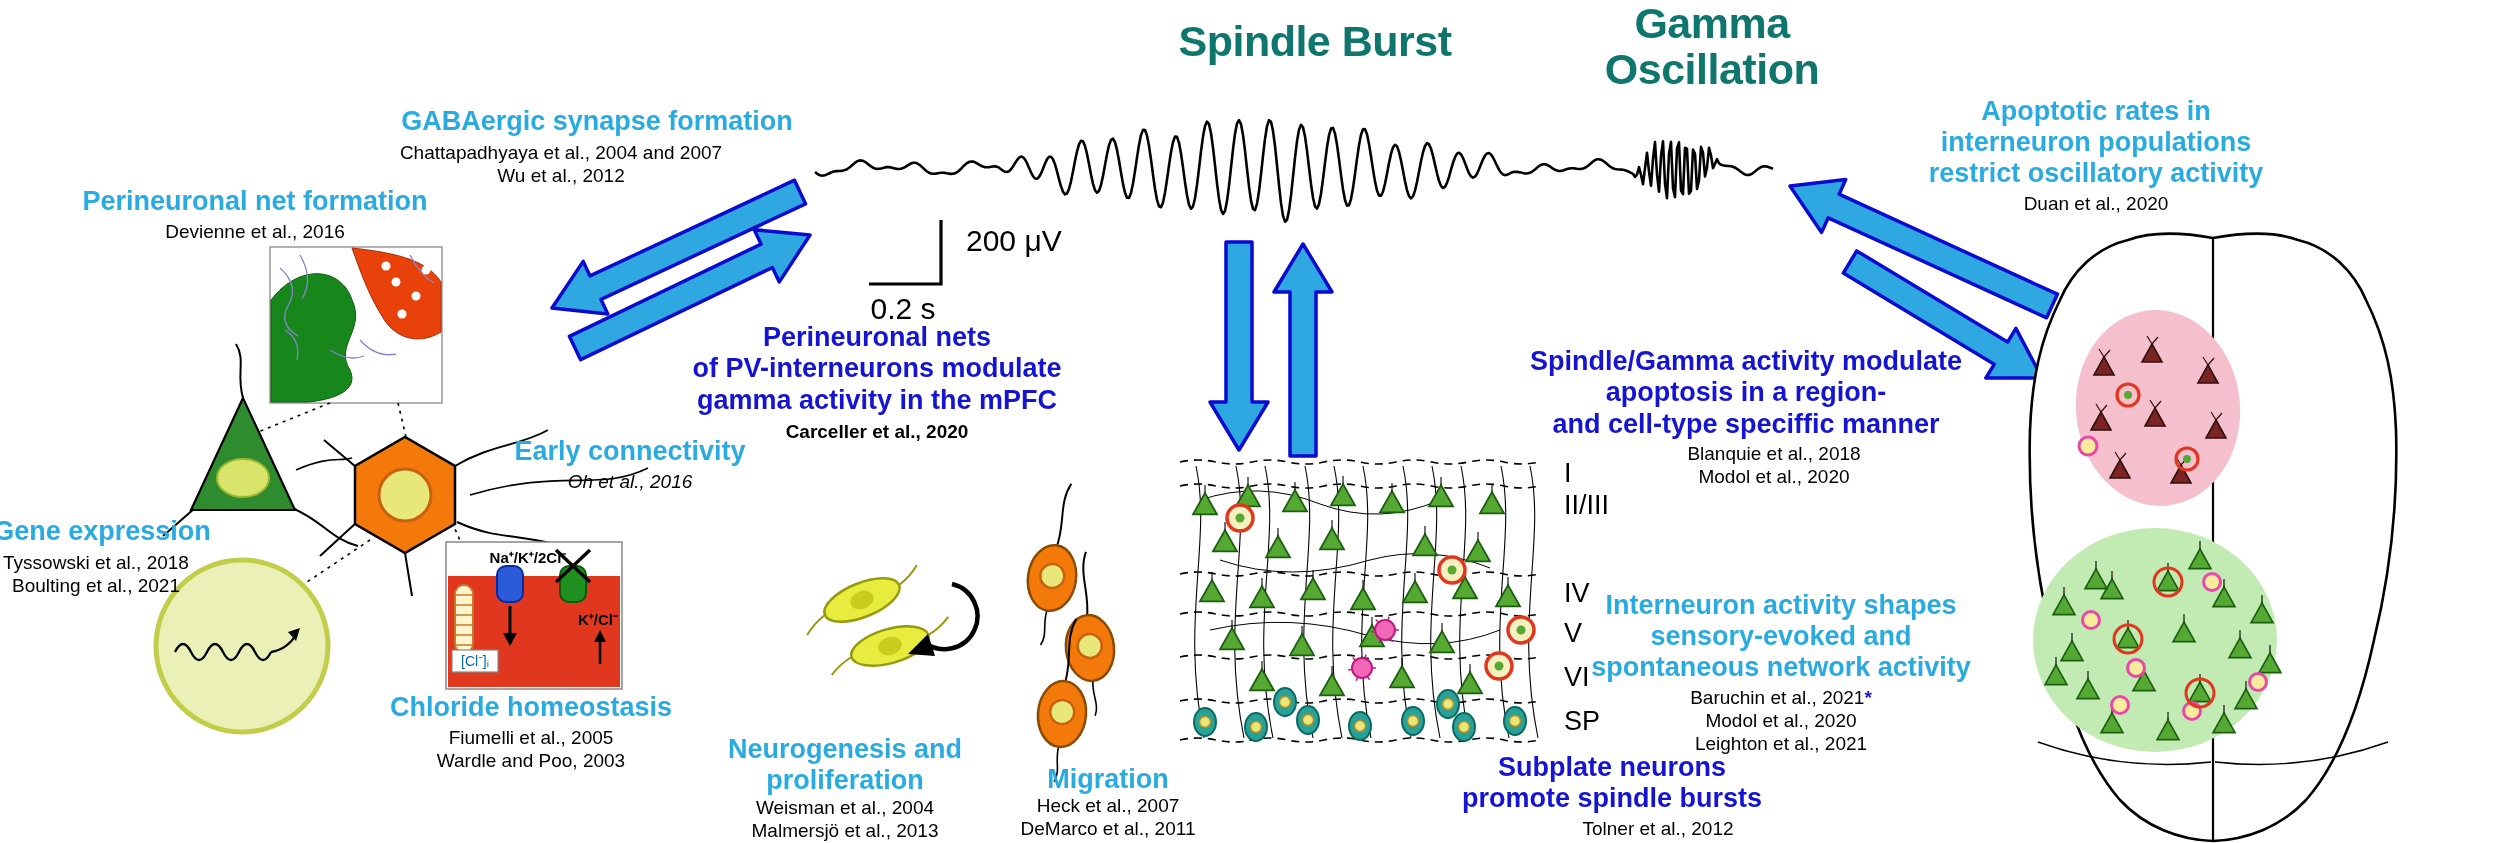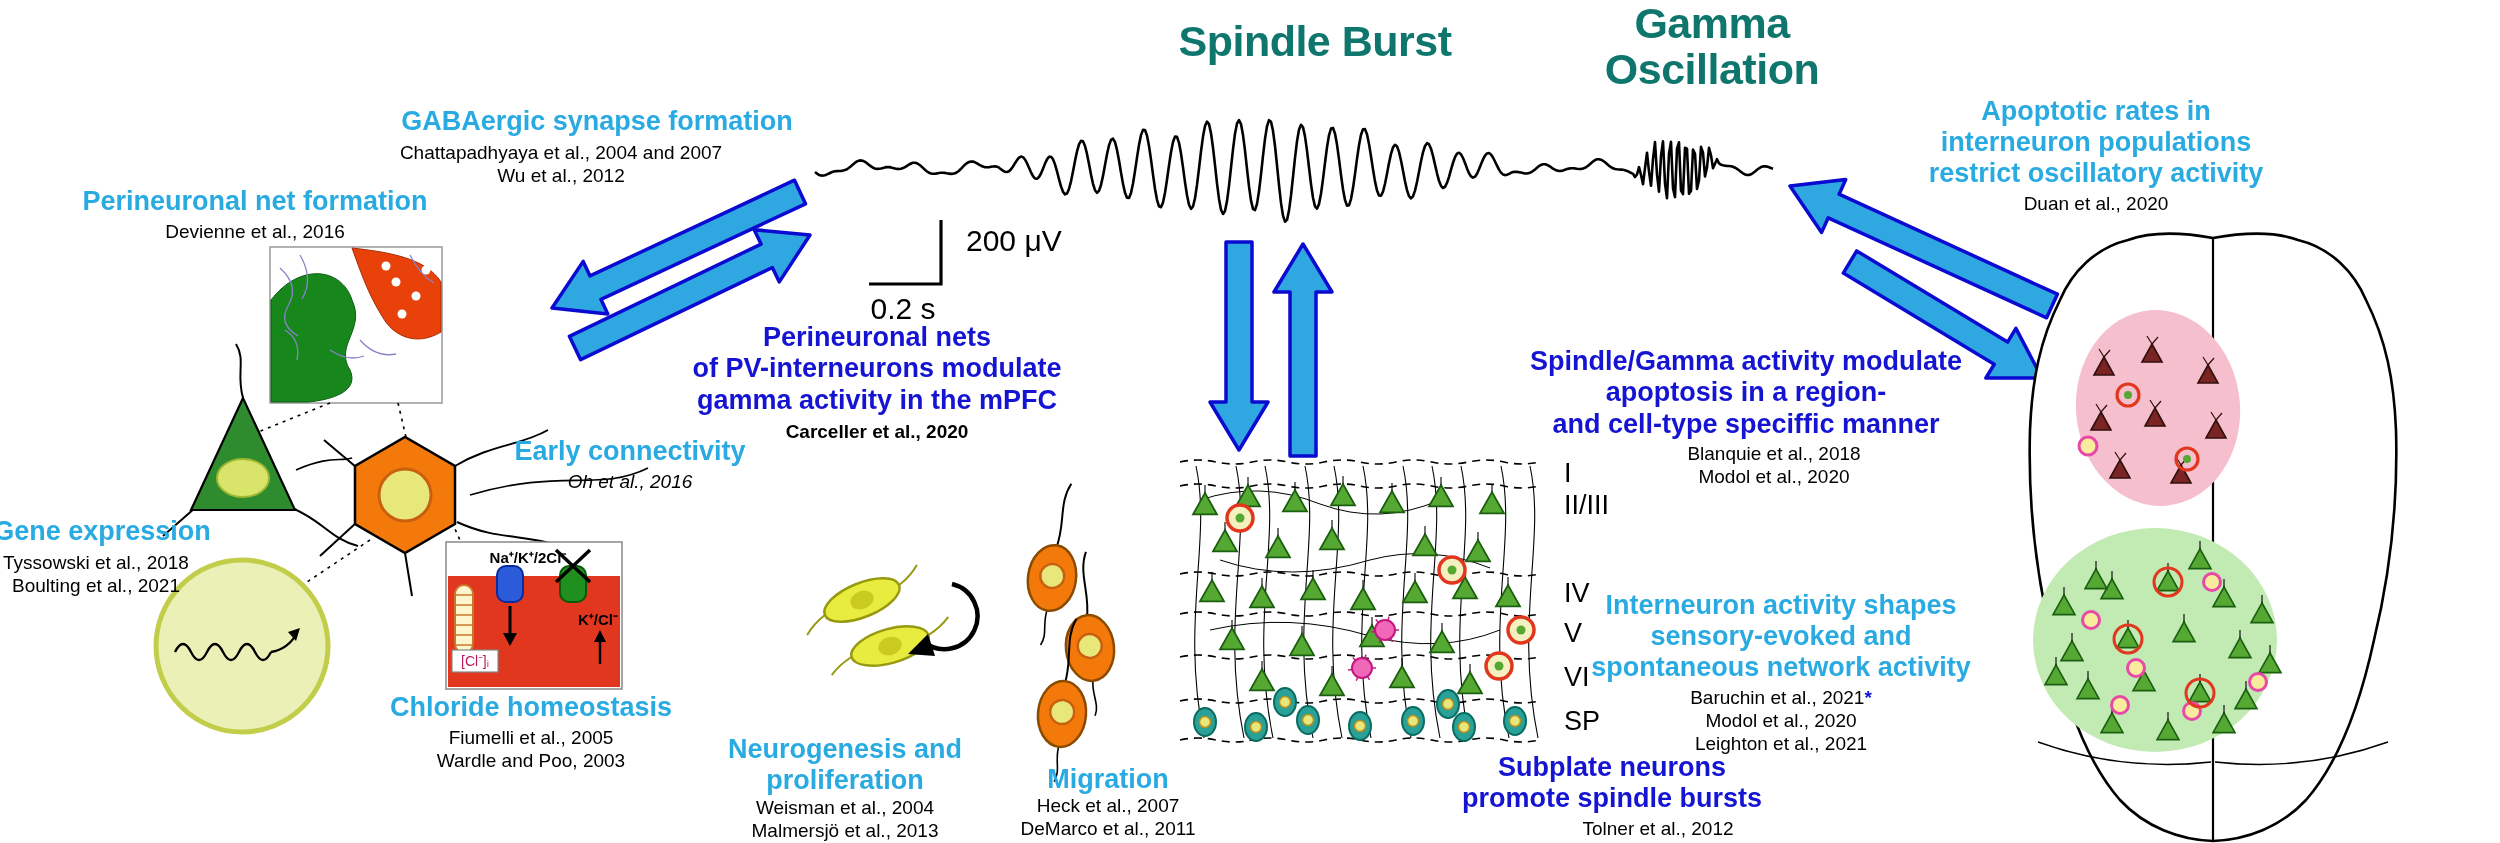--- a/index.html
+++ b/index.html
@@ -8,21 +8,21 @@
   #art { position:absolute; left:0; top:0; }
   .abs { position:absolute; transform:translateX(-50%); text-align:center; white-space:pre-line; }
   .plain { position:absolute; white-space:pre;margin-left:12px; }
   .black-title { font-size:43px; font-weight:bold; color:#0f766e; line-height:1.08; letter-spacing:-0.5px;margin-left:24px; }
   .cyan-head { font-size:27px; font-weight:bold; color:var(--cyan,#29ABE2); line-height:1.14; }
   .blue-head { font-size:27px; font-weight:bold; color:var(--dark-blue,#1414D2); line-height:1.16; }
   .cite { font-size:19px; color:#000; line-height:1.22; }
   .scale-label { font-size:30px; color:#000; }
   .layer-label { font-size:27px; color:#000; }
   .tiny { font-size:15px; color:#000; font-weight:bold; line-height:1; }
-  .tiny2 { font-size:14px; color:#be185d; line-height:1; }
+  .tiny2 { font-size:14px; color:#0369a1; line-height:1; }
   .star { color:var(--dark-blue,#1414D2); font-weight:bold; }
 </style>
 </head>
 <body>
 
 <div id="canvas">
 
   <svg id="art" width="2500" height="843" viewBox="0 0 2500 843">
       <path d="M815 171.9L817 173.6L819 174.9L821 175.5L823 175.6L825 175.2L827 174.4L829 173.5L831 172.5L833 171.8L835 171.3L837 171.1L839 171.0L841 170.9L843 170.6L845 170.1L847 169.2L849 167.8L851 166.2L853 164.4L855 162.8L857 161.4L859 160.6L861 160.4L863 160.8L865 161.8L867 163.3L869 164.9L871 166.4L873 167.7L875 168.5L877 168.9L879 168.8L881 168.4L883 167.9L885 167.4L887 167.1L889 167.1L891 167.4L893 167.9L895 168.4L897 168.9L899 169.0L901 168.8L903 168.1L905 167.1L907 165.8L909 164.5L911 163.5L913 162.8L915 162.7L917 163.3L919 164.5L921 166.1L923 167.9L925 169.8L927 171.5L929 172.7L931 173.5L933 173.8L935 173.7L937 173.4L939 173.0L941 172.8L943 172.7L945 172.9L947 173.3L949 173.6L951 173.9L953 173.8L955 173.3L957 172.2L959 170.7L961 168.8L963 166.7L965 164.7L967 163.1L969 162.0L971 161.5L973 161.6L975 162.3L977 163.4L979 164.6L981 165.7L983 166.6L985 167.2L987 167.3L989 167.2L991 166.8L993 166.5L995 166.4L997 166.7L999 167.7L1001 169.2L1003 170.7L1005 171.8L1007 172.0L1009 171.2L1011 169.3L1013 166.5L1015 163.2L1017 160.1L1019 157.7L1021 156.6L1023 157.2L1025 159.5L1027 163.2L1029 167.7L1031 172.3L1033 176.1L1035 178.5L1037 178.8L1039 177.0L1041 173.5L1043 168.7L1045 163.6L1047 159.4L1049 156.8L1051 156.7L1053 159.3L1055 164.4L1057 171.4L1059 179.1L1061 186.4L1063 191.8L1065 194.4L1067 193.5L1069 189.0L1071 181.3L1073 171.5L1075 161.1L1077 151.5L1079 144.4L1081 140.8L1083 141.3L1085 146.0L1087 153.9L1089 164.0L1091 174.5L1093 183.8L1095 190.2L1097 192.8L1099 190.9L1101 185.0L1103 175.9L1105 165.1L1107 154.3L1109 145.4L1111 139.9L1113 138.7L1115 142.2L1117 149.9L1119 160.5L1121 172.5L1123 183.9L1125 192.8L1127 197.8L1129 197.9L1131 192.9L1133 183.5L1135 171.1L1137 157.6L1139 144.9L1141 135.1L1143 129.9L1145 130.0L1147 135.6L1149 145.9L1151 159.6L1153 174.6L1155 188.7L1157 199.8L1159 206.3L1161 207.2L1163 202.5L1165 192.8L1167 179.8L1169 165.5L1171 152.2L1173 142.0L1175 136.6L1177 136.8L1179 142.8L1181 153.5L1183 167.4L1185 182.1L1187 195.3L1189 204.7L1191 208.8L1193 206.5L1195 198.2L1197 184.9L1199 168.5L1201 151.5L1203 136.6L1205 126.0L1207 121.6L1209 124.1L1211 133.2L1213 147.6L1215 165.2L1217 183.3L1219 198.9L1221 209.8L1223 214.0L1225 211.0L1227 201.1L1229 185.8L1231 167.6L1233 149.3L1235 133.7L1237 123.5L1239 120.1L1241 124.1L1243 134.9L1245 150.7L1247 168.8L1249 186.4L1251 200.6L1253 208.9L1255 210.1L1257 203.9L1259 191.3L1261 174.4L1263 155.9L1265 138.9L1267 126.3L1269 120.2L1271 121.7L1273 130.8L1275 146.0L1277 165.1L1279 185.1L1281 202.9L1283 215.7L1285 221.7L1287 219.9L1289 210.6L1291 195.5L1293 176.9L1295 157.9L1297 141.3L1299 129.7L1301 124.8L1303 127.3L1305 136.4L1307 150.6L1309 167.4L1311 184.1L1313 197.8L1315 206.4L1317 208.6L1319 204.1L1321 193.7L1323 179.1L1325 162.8L1327 147.4L1329 135.3L1331 128.5L1333 127.9L1335 133.6L1337 144.6L1339 159.1L1341 174.8L1343 189.2L1345 200.0L1347 205.6L1349 205.3L1351 199.1L1353 188.1L1355 174.0L1357 158.9L1359 145.2L1361 134.8L1363 129.2L1365 129.1L1367 134.3L1369 143.9L1371 156.2L1373 169.4L1375 181.4L1377 190.5L1379 195.5L1381 195.8L1383 191.6L1385 183.7L1387 173.7L1389 163.1L1391 153.9L1393 147.4L1395 144.8L1397 146.3L1399 151.9L1401 160.5L1403 170.8L1405 181.2L1407 190.1L1409 196.1L1411 198.3L1413 196.3L1415 190.6L1417 182.0L1419 171.7L1421 161.3L1423 152.3L1425 146.0L1427 143.2L1429 144.2L1431 148.7L1433 155.9L1435 164.6L1437 173.3L1439 180.8L1441 185.9L1443 188.0L1445 186.9L1447 182.9L1449 176.8L1451 169.7L1453 162.8L1455 157.2L1457 153.7L1459 152.7L1461 154.3L1463 158.0L1465 163.0L1467 168.4L1469 173.2L1471 176.4L1473 177.7L1475 176.7L1477 173.7L1479 169.3L1481 164.3L1483 159.4L1485 155.6L1487 153.4L1489 153.0L1491 154.5L1493 157.5L1495 161.5L1497 165.7L1499 169.6L1501 172.6L1503 174.4L1505 175.1L1507 174.8L1509 173.9L1511 172.8L1513 172.0L1515 171.8L1517 171.9L1519 172.2L1521 172.6L1523 173.1L1525 173.5L1527 173.5L1529 173.1L1531 172.3L1533 171.0L1535 169.4L1537 167.7L1539 166.1L1541 164.9L1543 164.3L1545 164.2L1547 164.8L1549 165.9L1551 167.2L1553 168.6L1555 169.7L1557 170.6L1559 171.0L1561 170.9L1563 170.5L1565 169.8L1567 169.1L1569 168.6L1571 168.3L1573 168.2L1575 168.4L1577 168.8L1579 169.0L1581 169.0L1583 168.6L1585 167.8L1587 166.5L1589 164.9L1591 163.2L1593 161.5L1595 160.1L1597 159.3L1599 159.2L1601 159.7L1603 160.8L1605 162.3L1607 164.0L1609 165.7L1611 167.2L1613 168.3L1615 169.0L1617 169.3L1619 169.5L1621 169.6L1623 169.8L1625 170.2L1627 170.9L1629 171.8L1631 172.8L1633 173.8L1635 177.0L1637 174.5L1639 167.2L1641 174.8L1643 184.2L1645 168.2L1647 152.7L1649 171.5L1651 185.8L1653 158.8L1655 142.1L1657 174.4L1659 191.8L1661 156.0L1663 141.3L1665 183.5L1667 198.2L1669 153.8L1671 141.8L1673 188.3L1675 197.1L1677 148.6L1679 142.3L1681 190.6L1683 194.1L1685 147.8L1687 148.6L1689 193.7L1691 191.0L1693 149.5L1695 153.7L1697 188.9L1699 180.2L1701 146.8L1703 152.7L1705 176.5L1707 167.4L1709 147.9L1711 155.3L1713 168.3L1715 163.7L1717 159.2L1719 163.4L1721 164.7L1723 165.3L1725 165.7L1727 165.9L1729 166.0L1731 166.3L1733 166.8L1735 167.7L1737 168.9L1739 170.3L1741 171.9L1743 173.3L1745 174.4L1747 175.0L1749 174.9L1751 174.3L1753 173.0L1755 171.5L1757 169.8L1759 168.3L1761 167.1L1763 166.4L1765 166.3L1767 166.6L1769 167.2L1771 168.0L1773 168.7" fill="none" stroke="#000" stroke-width="2.6" stroke-linejoin="round"></path>
       <path d="M941 220 V284 H869" fill="none" stroke="#000" stroke-width="3.2"></path>

